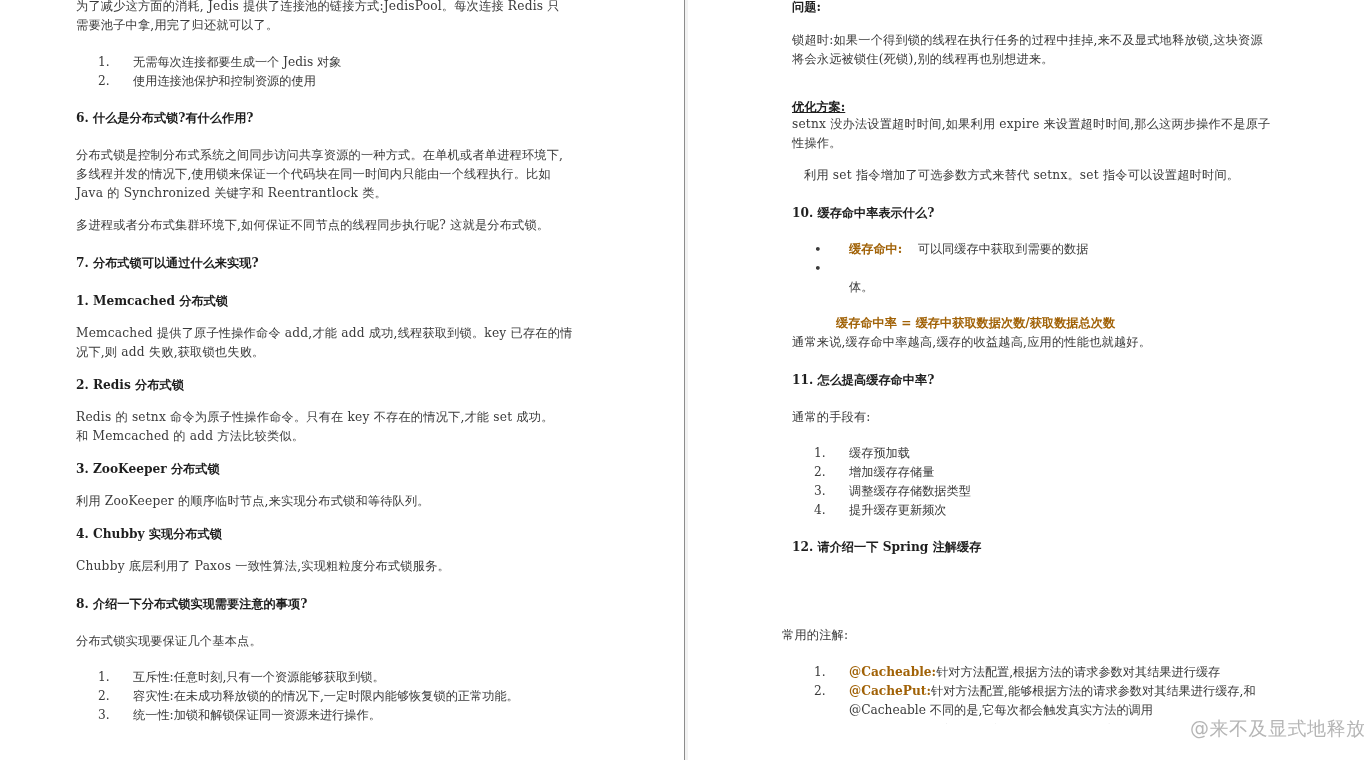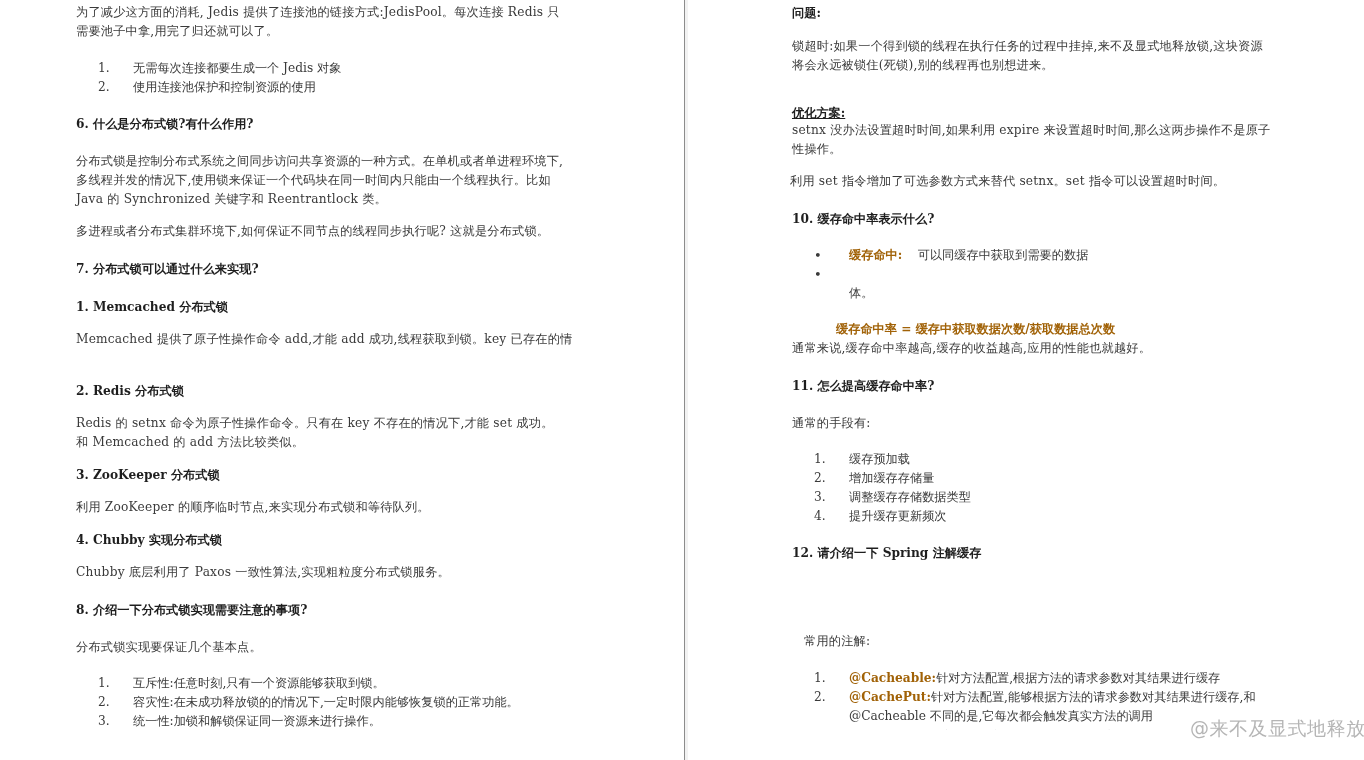--- a/index.html
+++ b/index.html
@@ -1,21 +1,21 @@
 <!DOCTYPE html>
 <html><head>
 <meta charset="utf-8">
 <style>
   html, body { margin:0; padding:0; }
   body {
     width:1364px; height:760px; overflow:hidden; background:#ffffff;
     font-family: "DejaVu Serif", "Liberation Serif", serif;
     color:#333333; position:relative;
   }
-  .page { position:absolute; top:0; height:724px; overflow:hidden;margin-top:6px; }
+  .page { position:absolute; top:0; height:724px; overflow:hidden; }
   #left-page { left:0; width:684px; }
   #right-page { left:686px; width:678px; }
   .divider { position:absolute; left:684px; top:0; width:1px; height:760px; background:#8c8c8c; }
   .divider-shade { position:absolute; left:685px; top:0; width:3px; height:760px; background:#f2f2f2; }
 
   .blk { position:absolute; font-size:12.2px; line-height:19px; white-space:nowrap; }
   .para { color:#3a3a3a; letter-spacing:0.2px; }
   .h { font-weight:bold; color:#1e1e1e; font-size:12.2px; }
   .ol { position:absolute; font-size:12.2px; line-height:19px; color:#3a3a3a; }
   .ol .num { position:absolute; left:0; width:20px; }
@@ -54,20 +54,21 @@
     <div>多线程并发的情况下,使用锁来保证一个代码块在同一时间内只能由一个线程执行。比如</div>
     <div>Java 的 Synchronized 关键字和 Reentrantlock 类。</div>
   </div>
   <div class="blk para" style="left:76px;top:216px;">多进程或者分布式集群环境下,如何保证不同节点的线程同步执行呢? 这就是分布式锁。</div>
 
   <div class="blk h" style="left:76px;top:254px;">7. 分布式锁可以通过什么来实现?</div>
 
   <div class="blk h" style="left:76px;top:292px;">1. Memcached 分布式锁</div>
   <div class="blk para" style="left:76px;top:324px;">
     <div>Memcached 提供了原子性操作命令 add,才能 add 成功,线程获取到锁。key 已存在的情</div>
+    <div>况下,则 add 失败,获取锁也失败。</div>
   </div>
 
   <div class="blk h" style="left:76px;top:376px;">2. Redis 分布式锁</div>
   <div class="blk para" style="left:76px;top:408px;">
     <div>Redis 的 setnx 命令为原子性操作命令。只有在 key 不存在的情况下,才能 set 成功。</div>
     <div>和 Memcached 的 add 方法比较类似。</div>
   </div>
 
   <div class="blk h" style="left:76px;top:460px;">3. ZooKeeper 分布式锁</div>
   <div class="blk para" style="left:76px;top:492px;">利用 ZooKeeper 的顺序临时节点,来实现分布式锁和等待队列。</div>
@@ -103,21 +104,21 @@
   <div class="blk para" style="left:106px;top:31px;">
     <div>锁超时:如果一个得到锁的线程在执行任务的过程中挂掉,来不及显式地释放锁,这块资源</div>
     <div>将会永远被锁住(死锁),别的线程再也别想进来。</div>
   </div>
 
   <div class="blk h" style="left:106px;top:98px;text-decoration:underline;">优化方案:</div>
   <div class="blk para" style="left:106px;top:115px;">
     <div>setnx 没办法设置超时时间,如果利用 expire 来设置超时时间,那么这两步操作不是原子</div>
     <div>性操作。</div>
   </div>
-  <div class="blk para" style="left:104px;top:166px;">利用 set 指令增加了可选参数方式来替代 setnx。set 指令可以设置超时时间。</div>
+  <div class="blk para" style="left:118px;top:166px;">利用 set 指令增加了可选参数方式来替代 setnx。set 指令可以设置超时时间。</div>
 
   <div class="blk h" style="left:106px;top:204px;">10. 缓存命中率表示什么?</div>
   <div class="ol" style="left:128px;top:240px;width:530px;">
     <div class="row">
       <span class="bullet">•</span>
       <span class="txt"><span class="b">缓存命中:</span><span style="white-space:pre;">    可以同缓存中获取到需要的数据</span></span>
     </div>
     <div class="row">
       <span class="bullet">•</span>
     </div>
@@ -143,21 +144,21 @@
         <span class="num">3.</span>
         <span class="txt">调整缓存存储数据类型</span>
       </div>
     <div class="row">
         <span class="num">4.</span>
         <span class="txt">提升缓存更新频次</span>
       </div>
   </div>
 
   <div class="blk h" style="left:106px;top:538px;">12. 请介绍一下 Spring 注解缓存</div>
-  <div class="blk para" style="left:118px;top:626px;">常用的注解:</div>
+  <div class="blk para" style="left:96px;top:626px;">常用的注解:</div>
   <div class="ol" style="left:128px;top:663px;width:540px;">
     <div class="row">
         <span class="num">1.</span>
         <span class="txt"><span class="b">@Cacheable:</span><span>针对方法配置,根据方法的请求参数对其结果进行缓存</span></span>
       </div>
     <div class="row">
         <span class="num">2.</span>
         <span class="txt"><span class="b">@CachePut:</span><span>针对方法配置,能够根据方法的请求参数对其结果进行缓存,和</span></span>
       </div>
     <div class="row">

